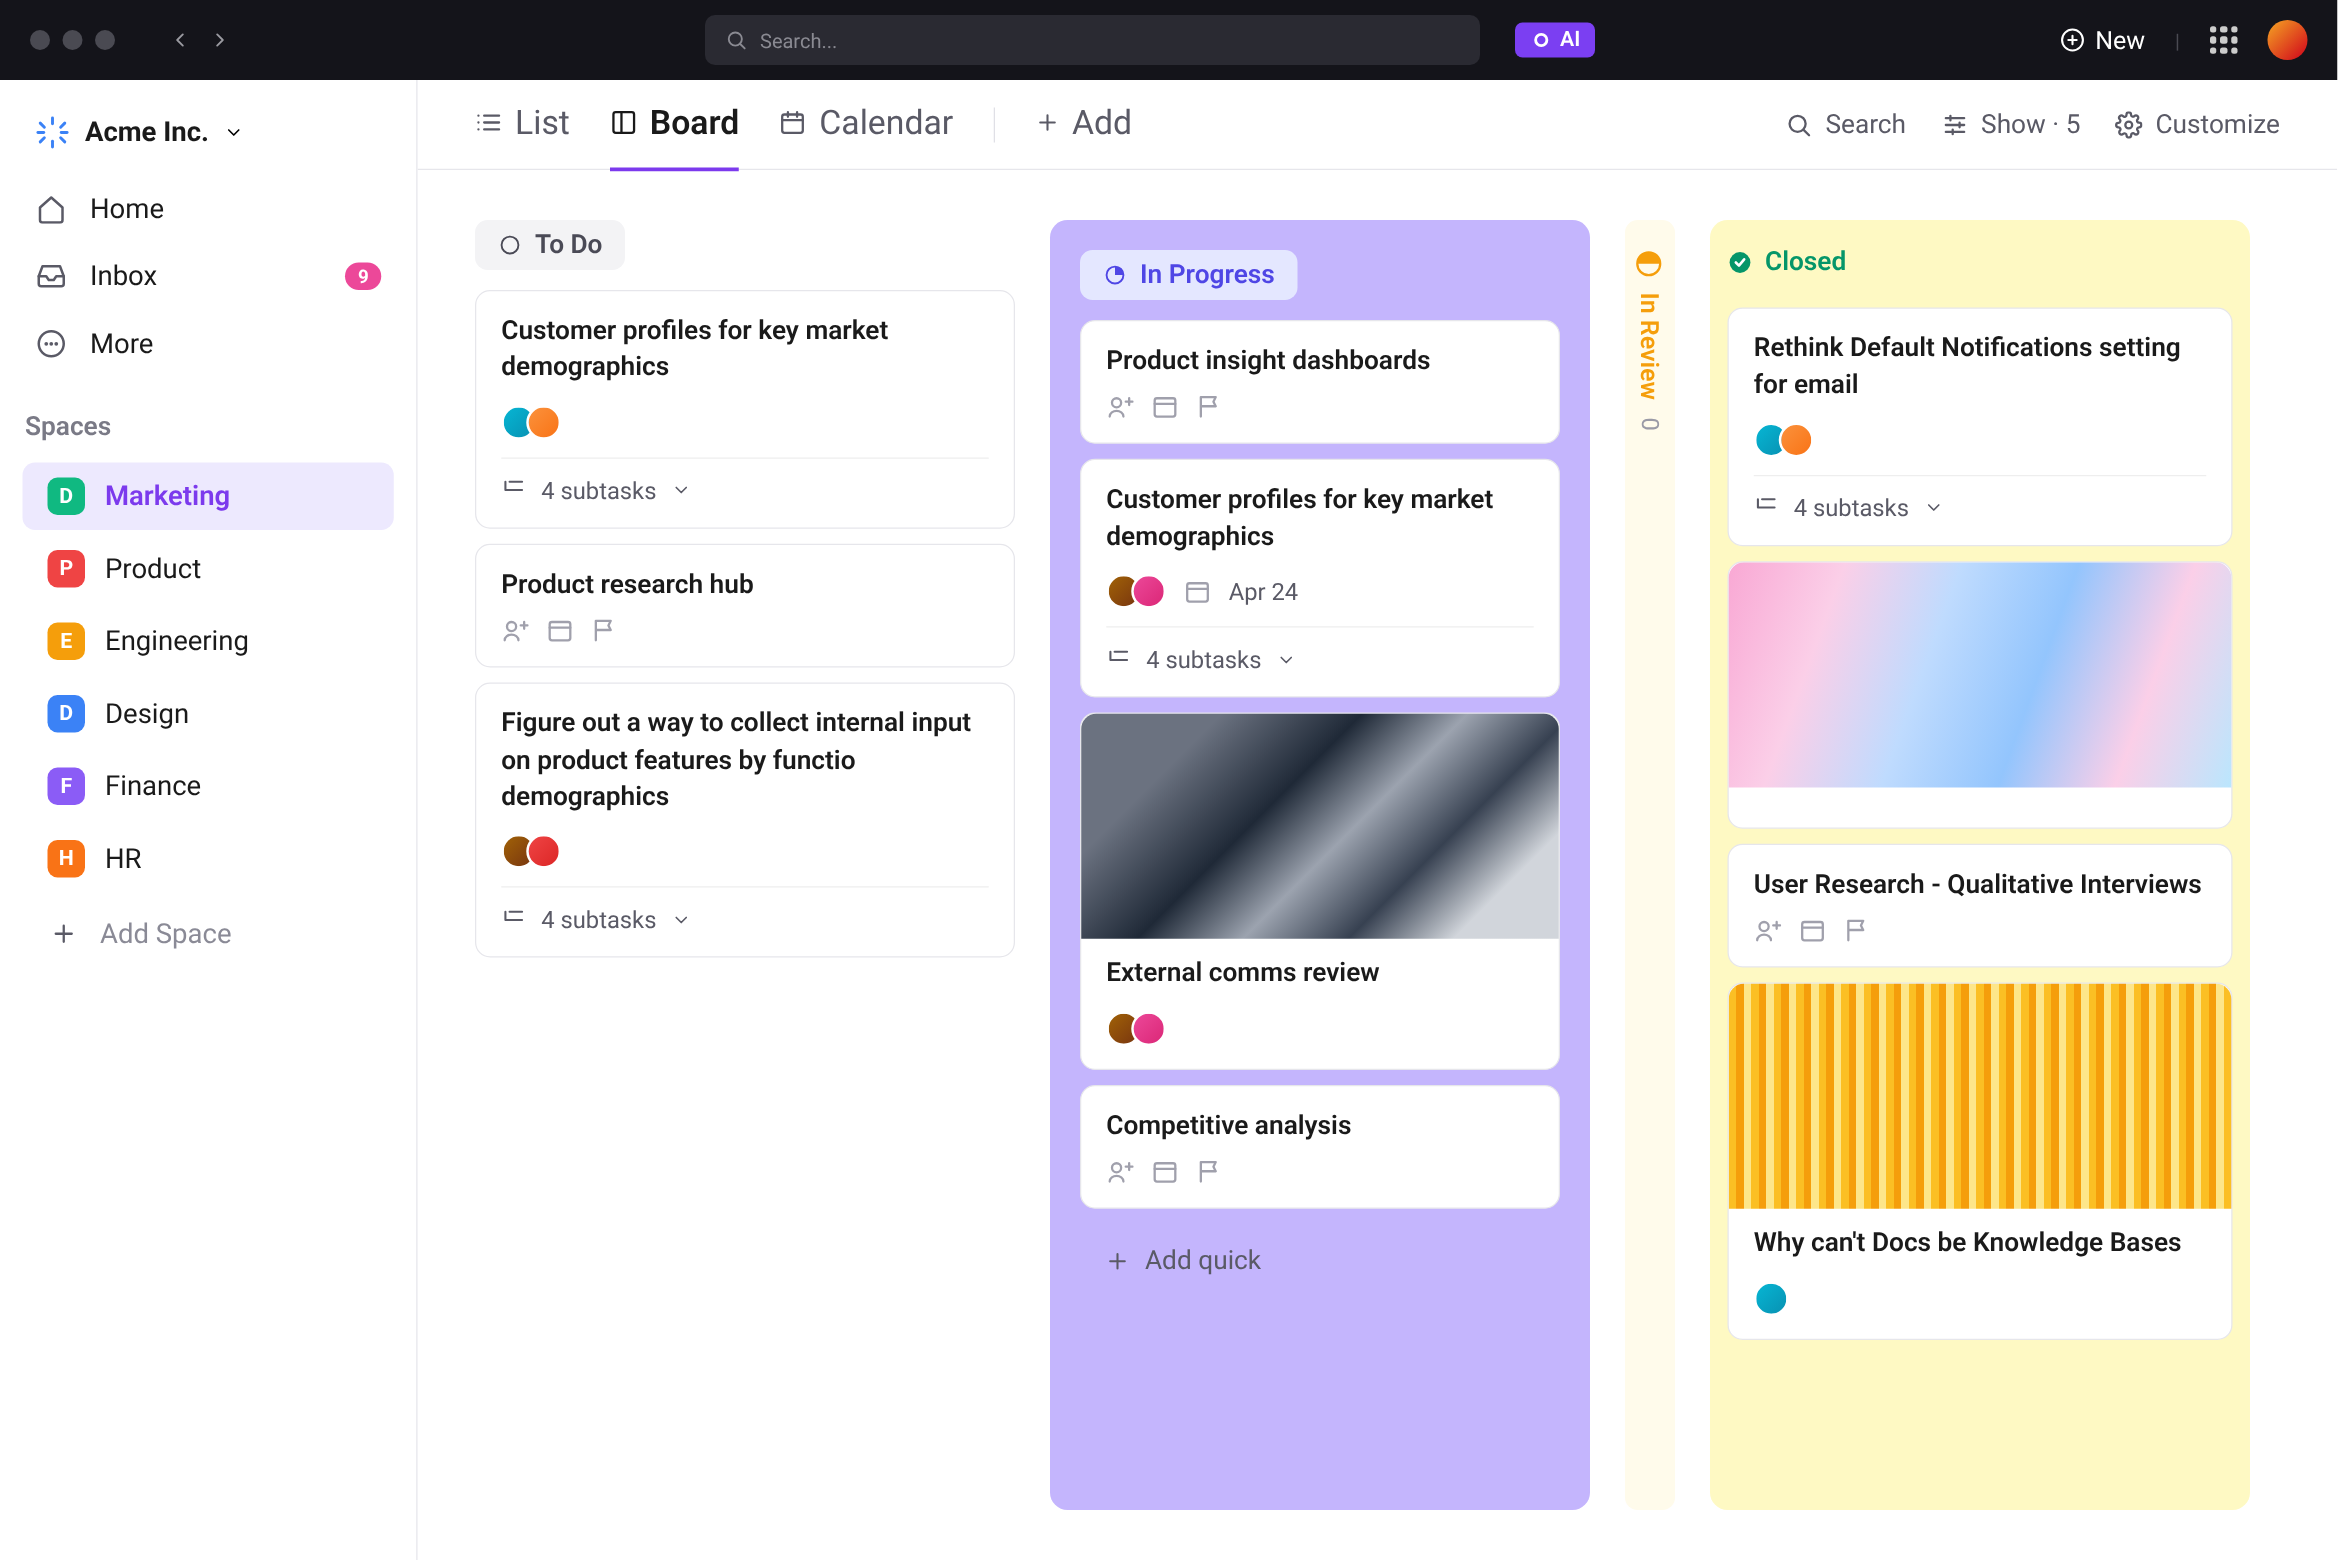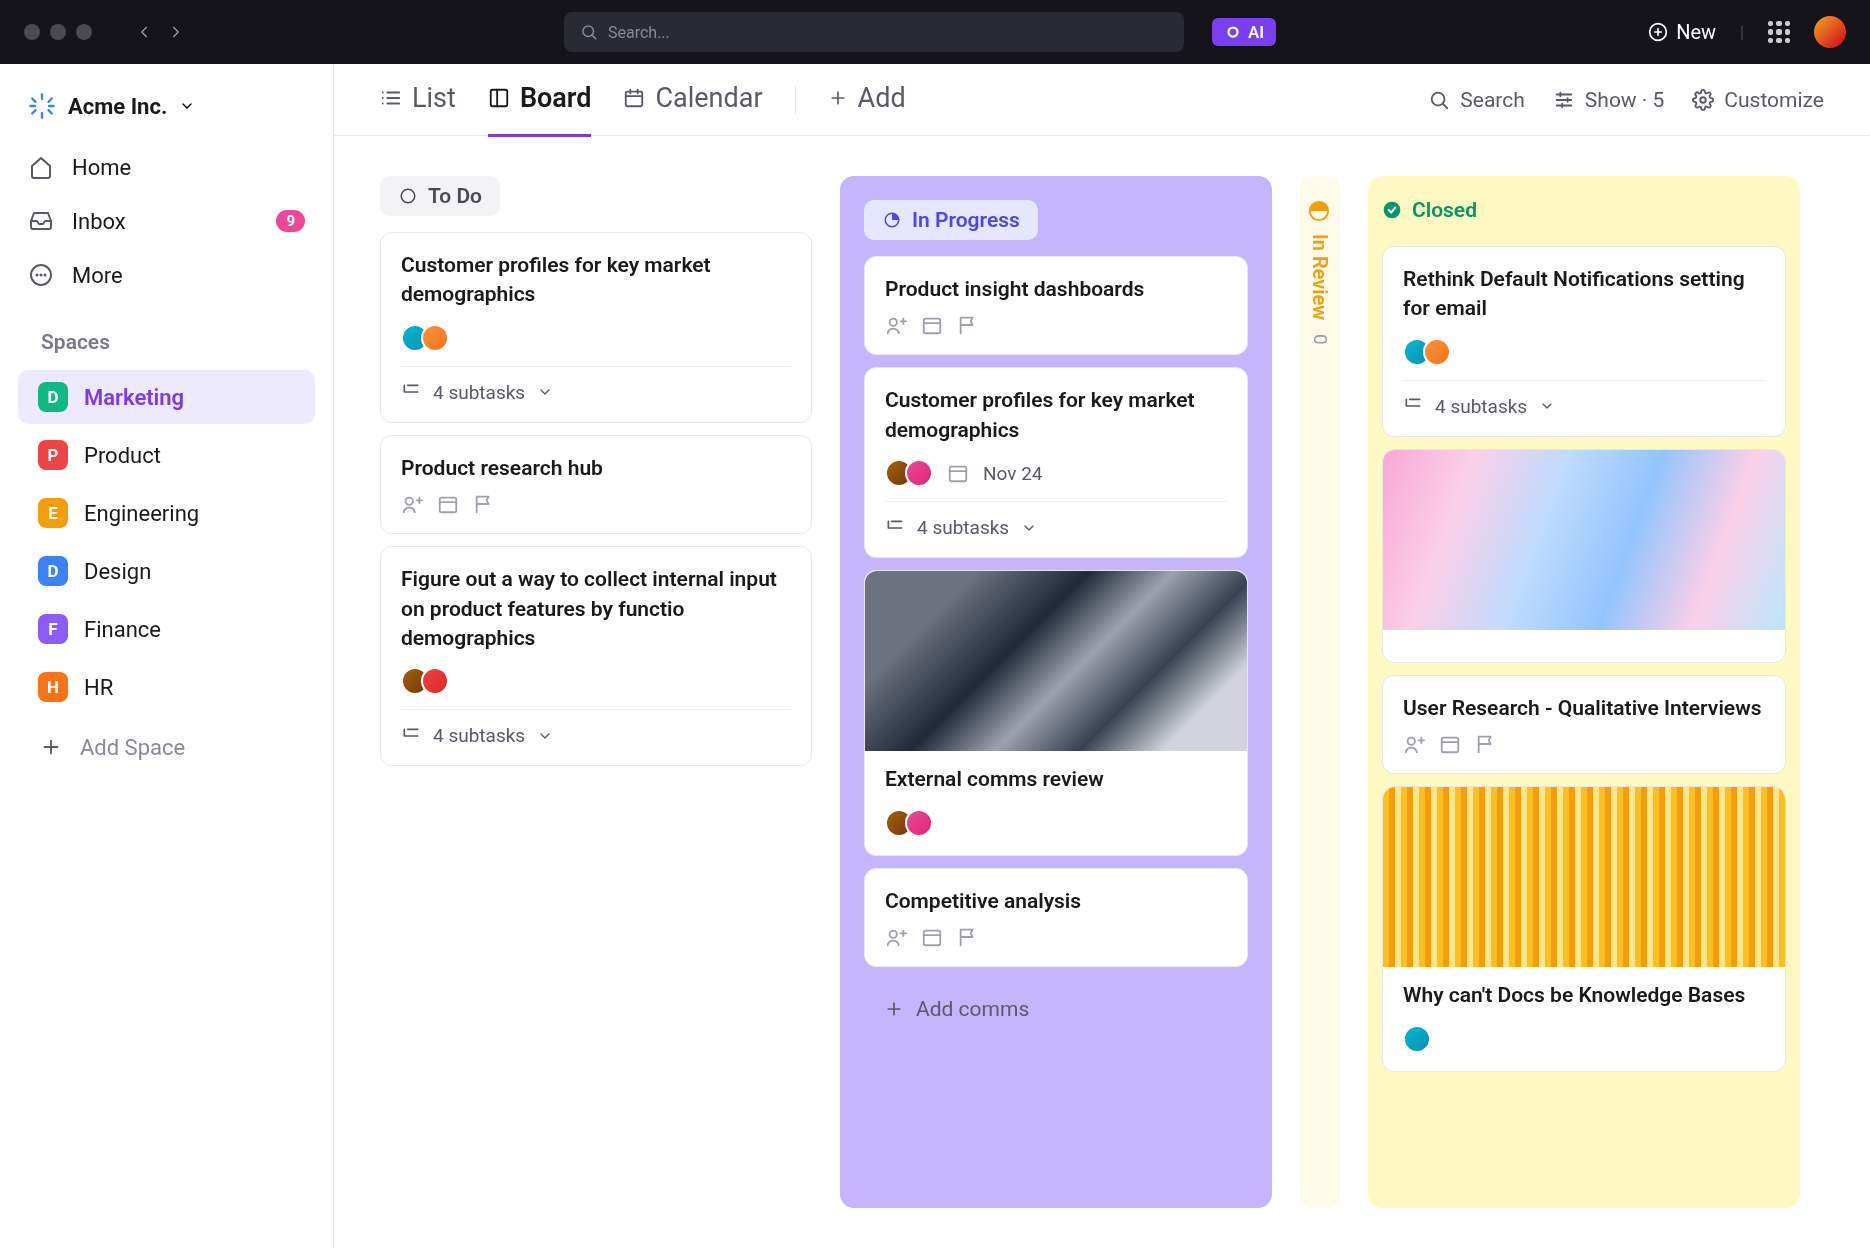--- a/index.html
+++ b/index.html
@@ -19,21 +19,21 @@
 
 .app-body { display: flex; flex: 1; overflow: hidden; }
 .sidebar { width: 334px; border-right: 1px solid #e6e6eb; display: flex; flex-direction: column; padding: 16px 0; }
 .workspace-row { display: flex; align-items: center; gap: 12px; padding: 12px 28px 20px; }
 .workspace-logo { width: 28px; height: 28px; position: relative; }
 .workspace-logo svg { width: 28px; height: 28px; }
 .workspace-name { font-size: 22px; font-weight: 700; color: #1a1a1a; }
 .nav-item { display: flex; align-items: center; gap: 18px; padding: 14px 28px; font-size: 22px; color: #1a1a1a; cursor: pointer; }
 .nav-icon { width: 26px; height: 26px; display: flex; align-items: center; justify-content: center; color: #5a5a66; }
 .inbox-badge { margin-left: auto; background: #ec4899; color: #fff; font-size: 15px; font-weight: 700; padding: 2px 10px; border-radius: 12px; }
-.spaces-header { padding: 28px 41px 12px; font-size: 21px; font-weight: 600; color: #7a7a86; }
+.spaces-header { padding: 28px 20px 12px; font-size: 21px; font-weight: 600; color: #7a7a86; }
 .space-item { display: flex; align-items: center; gap: 16px; padding: 12px 20px; margin: 4px 18px; border-radius: 10px; font-size: 22px; color: #1a1a1a; cursor: pointer; }
 .space-item.active { background: #ede9fe; color: #7c3aed; font-weight: 600; }
 .space-badge { width: 30px; height: 30px; border-radius: 8px; color: #fff; font-size: 17px; font-weight: 700; display: flex; align-items: center; justify-content: center; flex-shrink: 0; }
 .sb-green { background: #10b981; }
 .sb-red { background: #ef4444; }
 .sb-yellow { background: #f59e0b; }
 .sb-blue { background: #3b82f6; }
 .sb-purple { background: #8b5cf6; }
 .sb-orange { background: #f97316; }
 .add-space { color: #8a8a96; }
@@ -381,21 +381,21 @@
             <div class="card-title">Customer profiles for key market demographics</div>
             <div class="card-meta">
               <div class="avatars">
                   <div class="avatar av-brown"></div>
                   <div class="avatar av-pink"></div>
                 </div>
               <svg class="meta-icon" viewBox="0 0 24 24">
                   <rect class="icon-stroke" x="3" y="5" width="18" height="16" rx="2"></rect>
                   <path class="icon-stroke" d="M3 10h18"></path>
                 </svg>
-              <span class="date-text">Nov 24</span>
+              <span class="date-text">Apr 24</span>
             </div>
             <div class="card-subtasks">
               <svg width="20" height="20" viewBox="0 0 24 24">
                   <path class="icon-stroke" d="M8 4h12M8 12h12M4 4v8h4"></path>
                 </svg>
               <span>4 subtasks</span>
               <svg width="16" height="16" viewBox="0 0 24 24">
                   <path class="icon-stroke" d="M6 9l6 6 6-6"></path>
                 </svg>
             </div>
@@ -425,21 +425,21 @@
                 </svg>
               <svg class="meta-icon" viewBox="0 0 24 24">
                   <path class="icon-stroke" d="M4 21V4h13l-2 4 2 4H4"></path>
                 </svg>
             </div>
           </div>
           <div class="add-task-row">
             <svg width="20" height="20" viewBox="0 0 24 24">
                 <path class="icon-stroke" d="M12 5v14M5 12h14"></path>
               </svg>
-            <span>Add comms</span>
+            <span>Add quick</span>
           </div>
         </div>
       </div>
 
       <div class="column col-review" style="background:#fffbeb;border-radius:10px;padding:16px 6px">
         <div class="review-vert">
           <span class="review-icon">
               <svg width="22" height="22" viewBox="0 0 24 24">
                 <circle cx="12" cy="12" r="10" fill="none" stroke="#f59e0b" stroke-width="2"></circle>
                 <path d="M2 12a10 10 0 0120 0z" fill="#f59e0b"></path>

